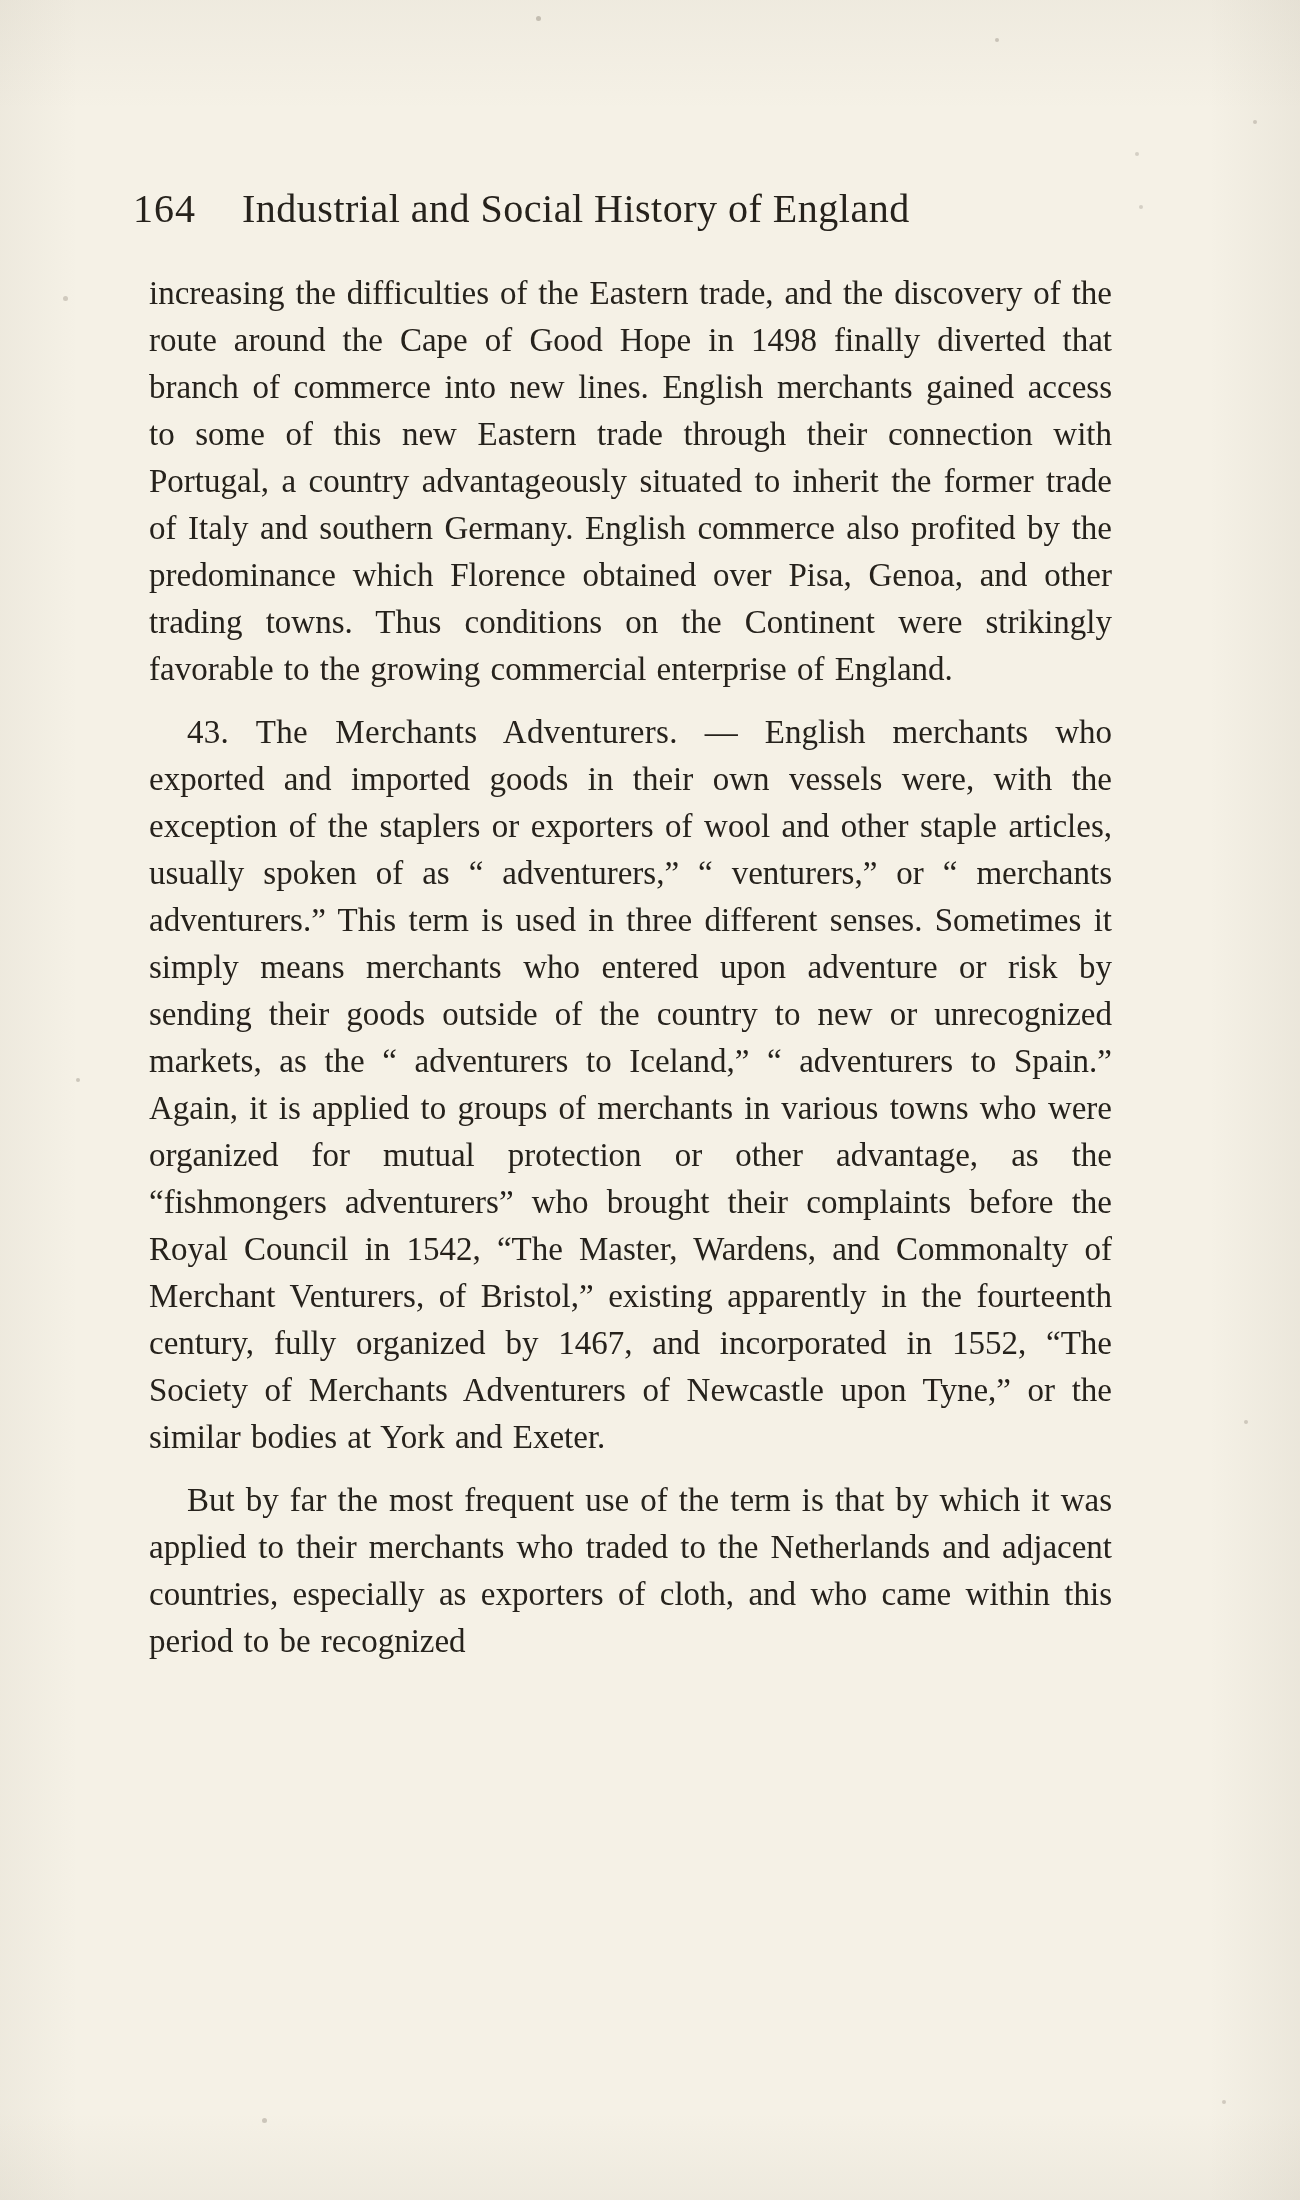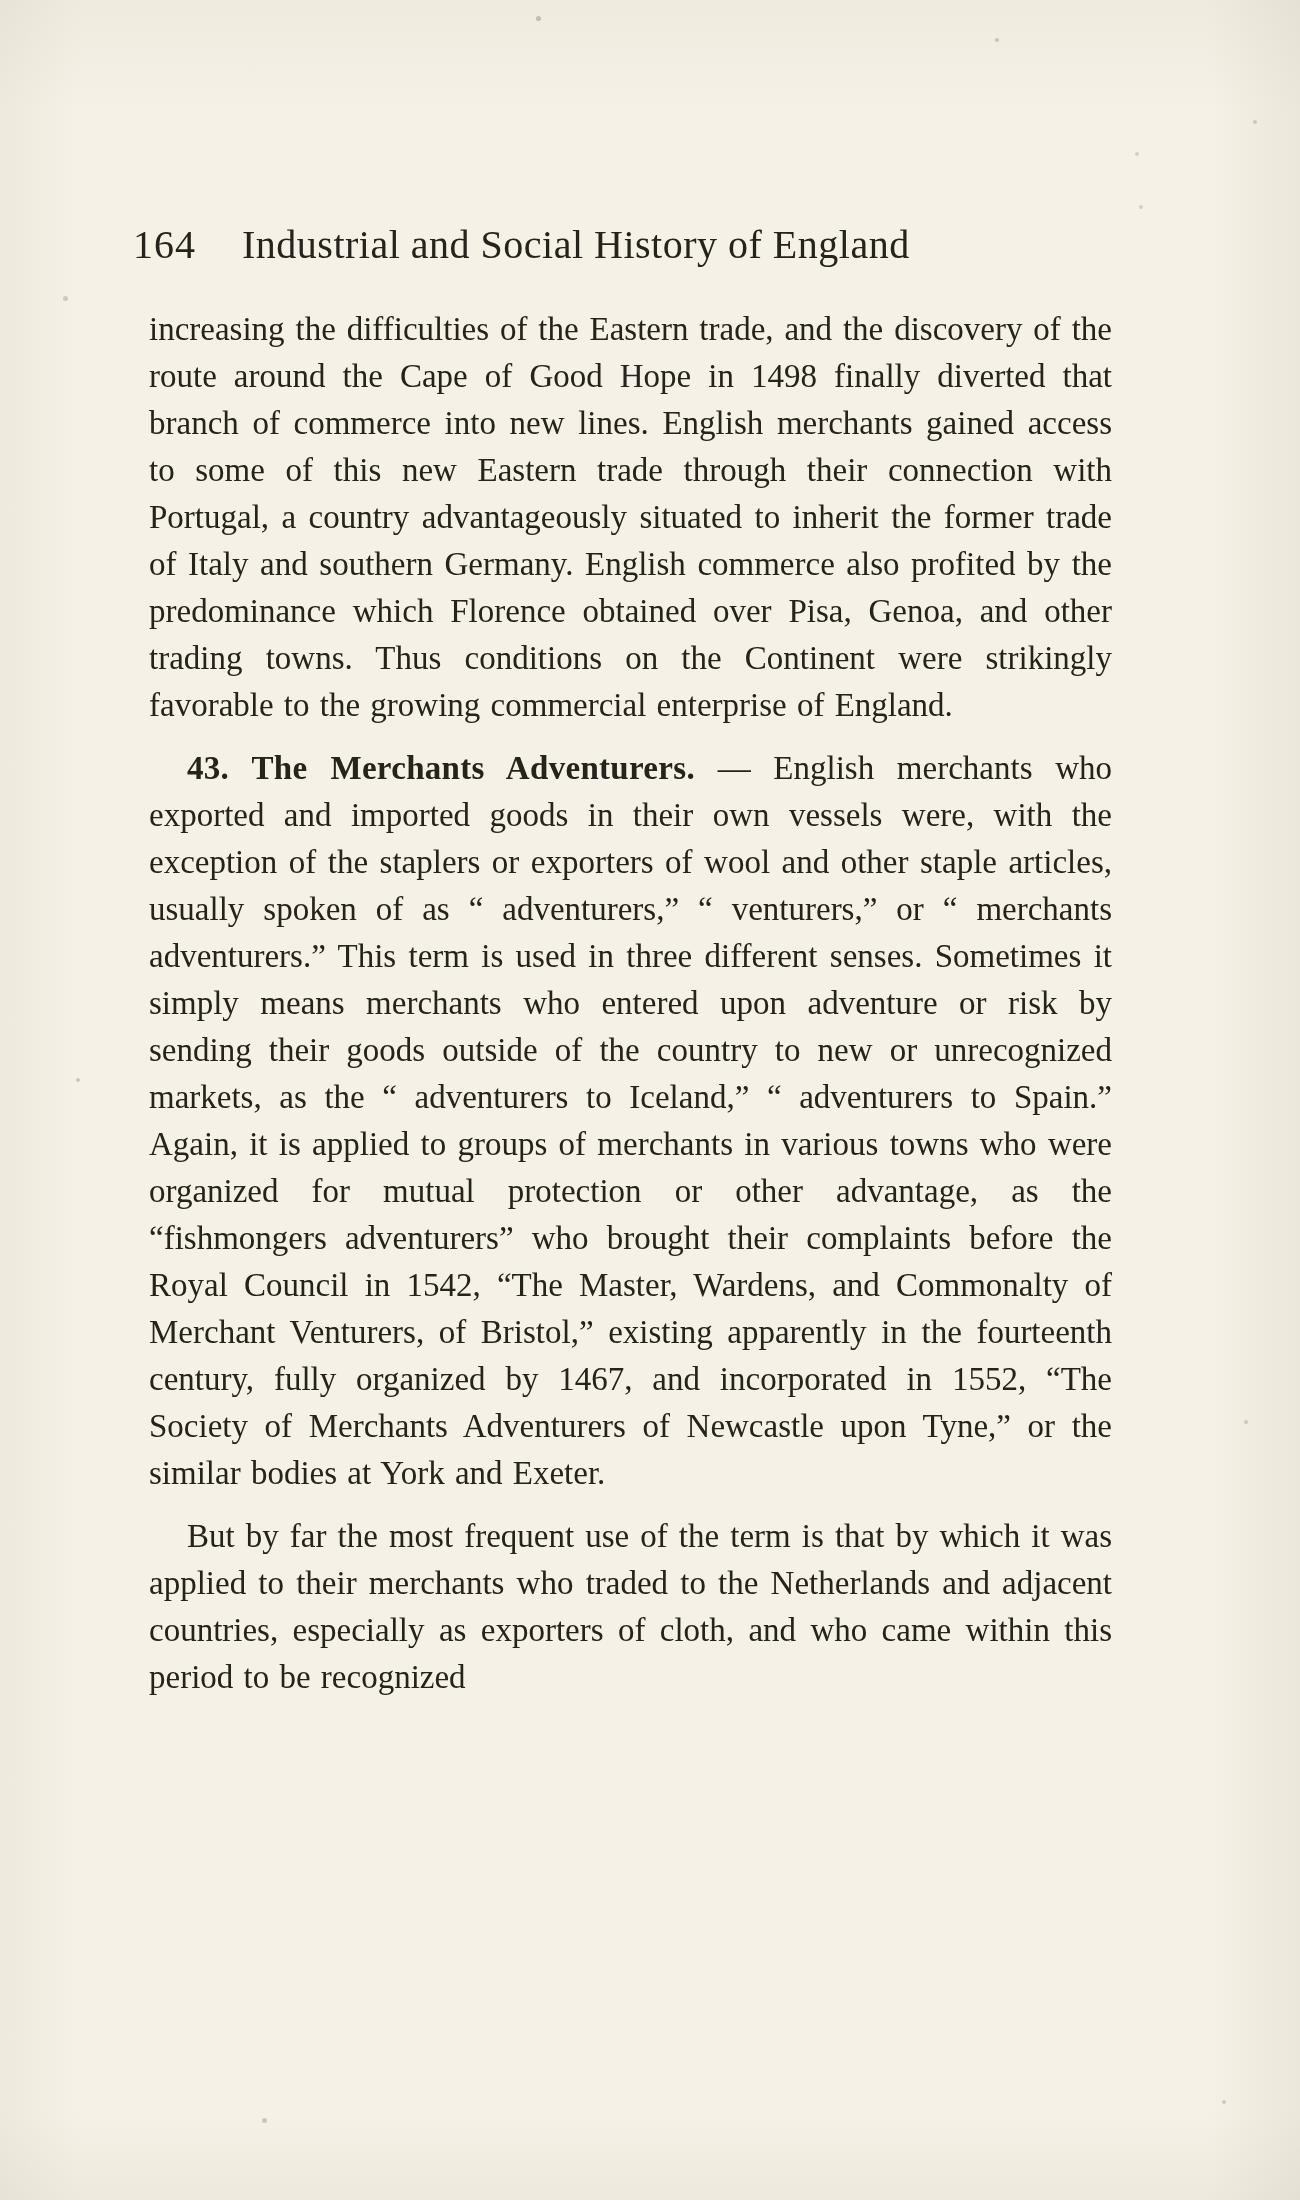--- a/index.html
+++ b/index.html
@@ -27,21 +27,20 @@
   .page-inner {
     position: absolute;
     left: 133px;
     top: 185px;
     width: 995px;
   }
   .running-head {
     display: flex;
     align-items: baseline;
     margin-bottom: 38px;
-    margin-top: 36px;
   }
   .page-number {
     font-size: 40px;
     letter-spacing: 1px;
     margin-right: 46px;
   }
   .running-title {
     font-size: 40px;
     letter-spacing: 0.5px;
     white-space: nowrap;
@@ -53,21 +52,21 @@
     text-justify: inter-word;
   }
   .body-text p {
     margin: 16px;
     word-spacing: 2px;
   }
   .body-text p.indented {
     text-indent: 38px;
   }
   .section-heading {
-    font-weight: bold;
+    font-weight: normal;
     letter-spacing: 0.3px;
   }
   .speck {
     position: absolute;
     background: rgba(80, 70, 55, 0.55);
     border-radius: 50%;
   }
   .speck.s1 { width: 5px; height: 5px; left: 536px; top: 16px; opacity: .5; }
   .speck.s2 { width: 4px; height: 4px; left: 995px; top: 38px; opacity: .45; }
   .speck.s3 { width: 4px; height: 4px; left: 1253px; top: 120px; opacity: .4; }

